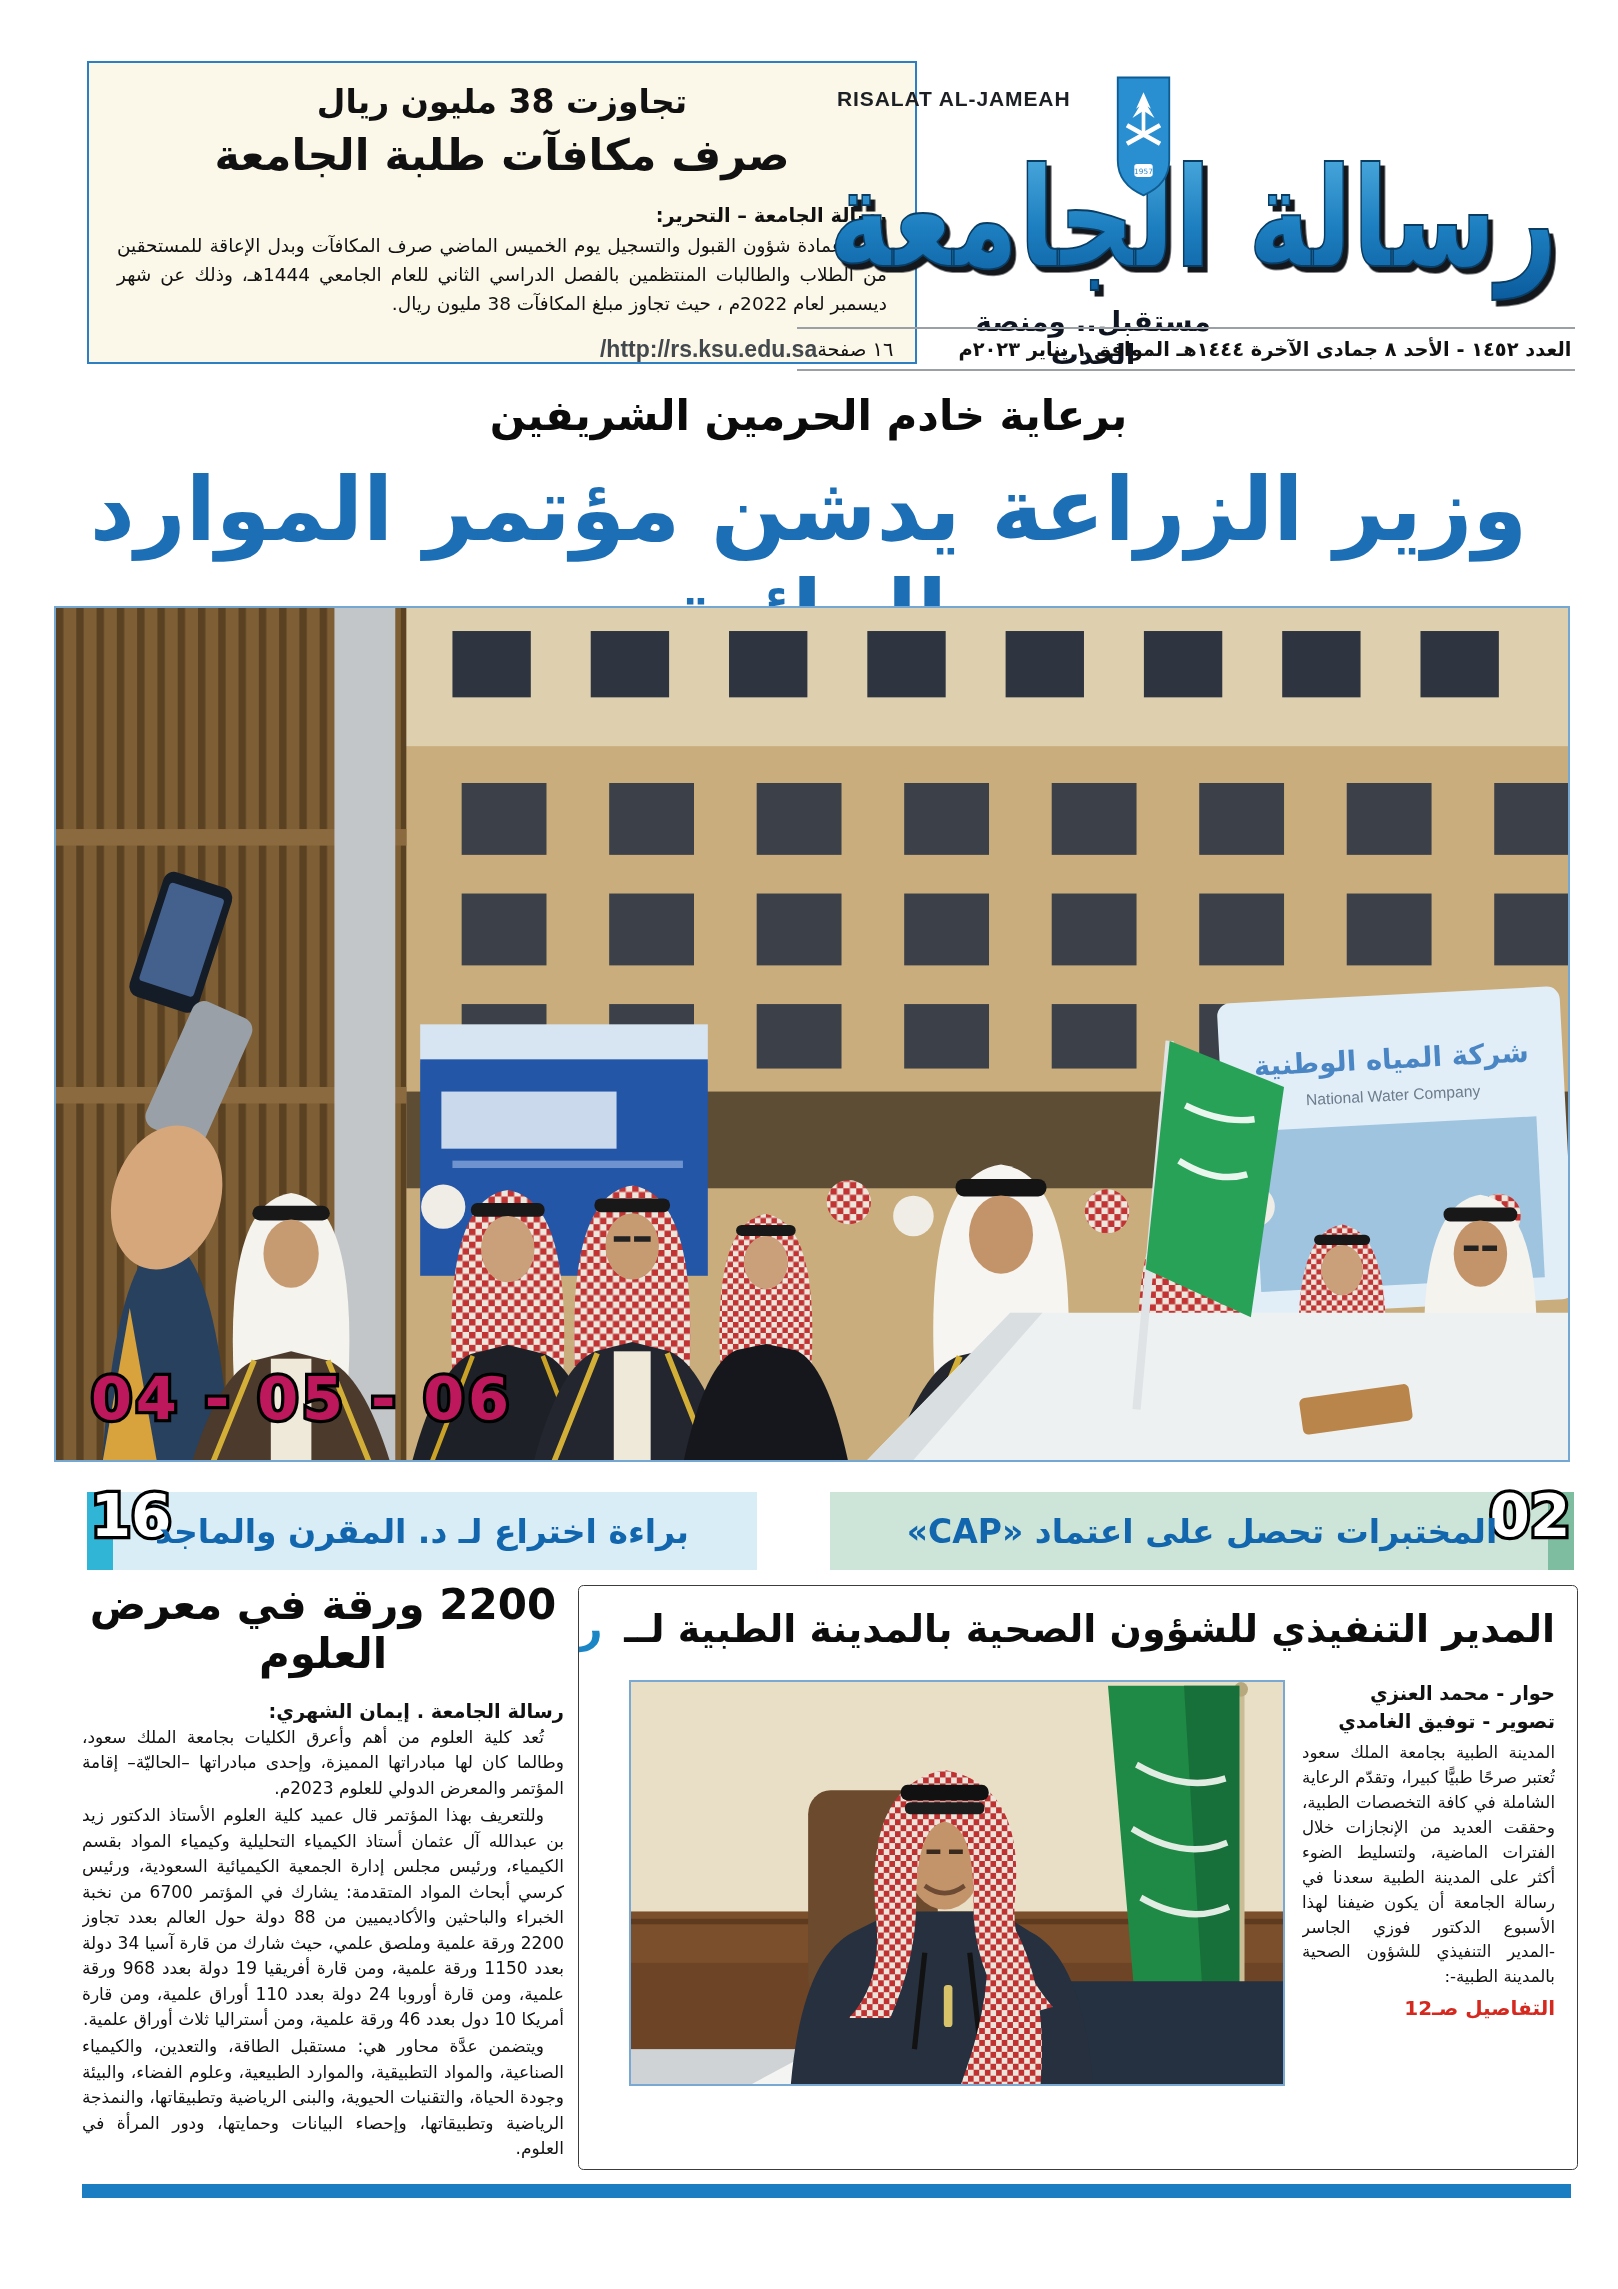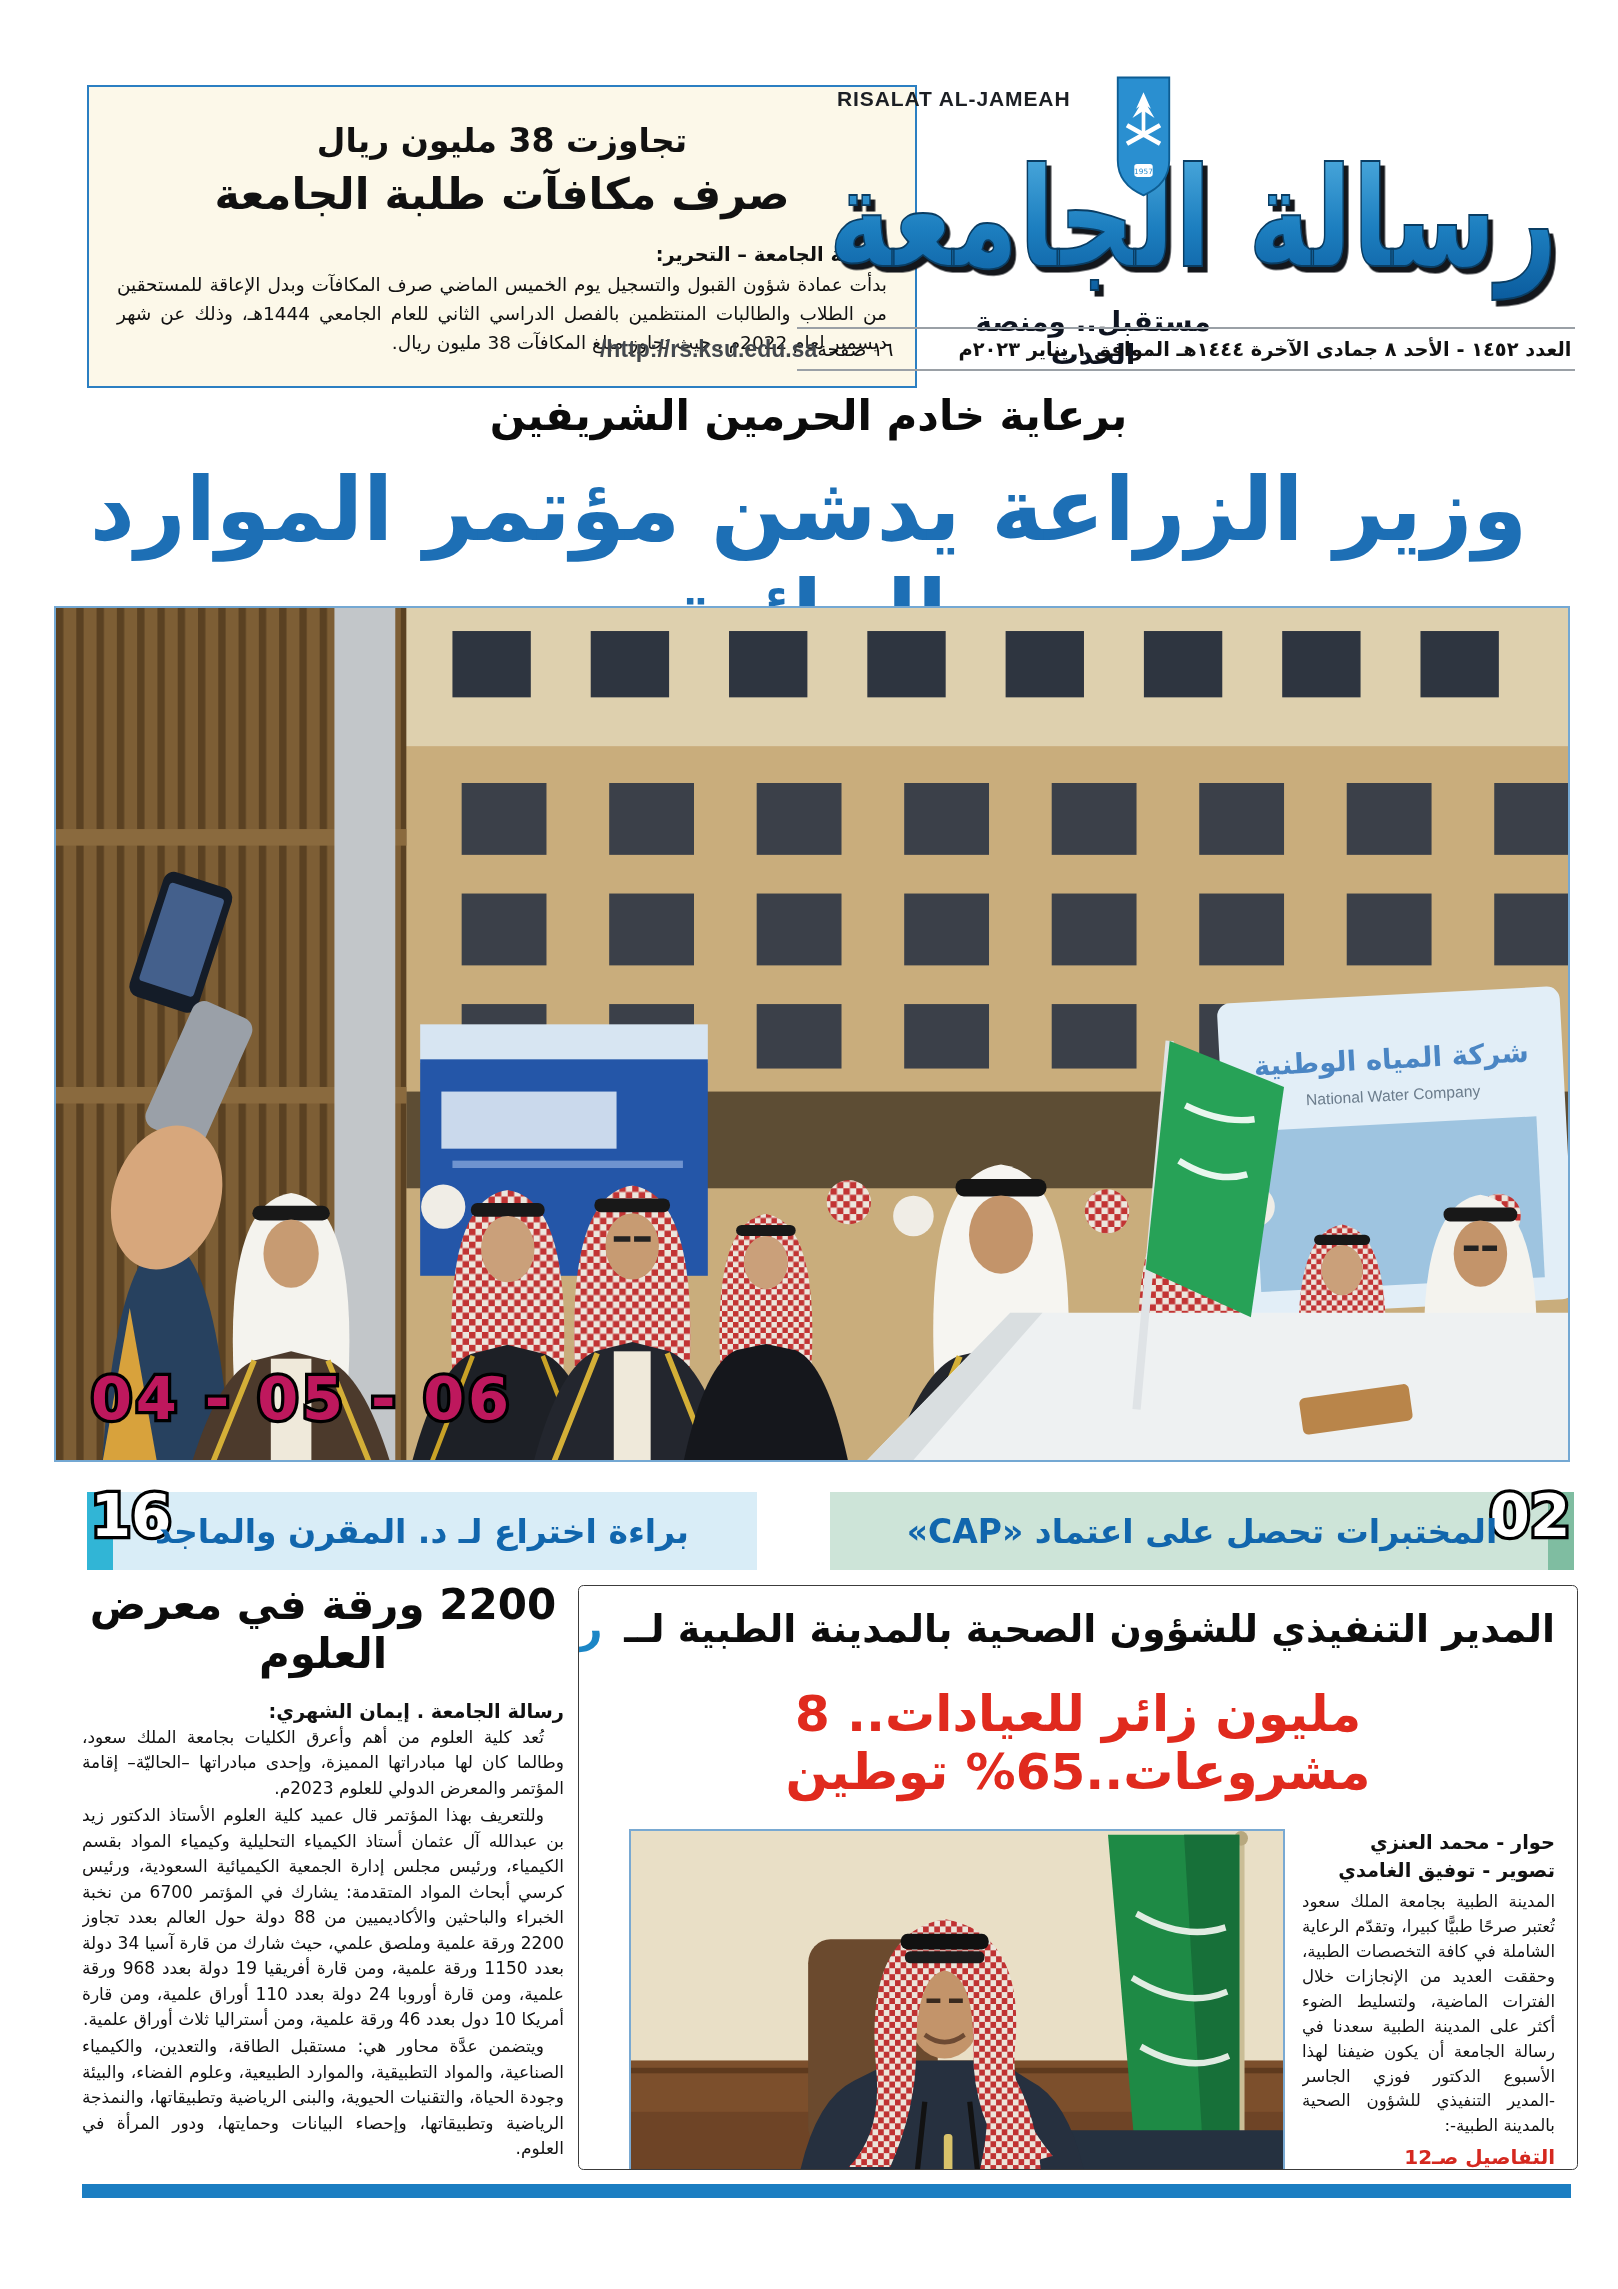--- a/index.html
+++ b/index.html
@@ -5,21 +5,21 @@
   html,body{margin:0;padding:0;background:#e8e8e8;}
   .page{
     position:relative; width:1619px; height:2290px; margin:0 auto;
     background:#ffffff; overflow:hidden; direction:rtl;
     font-family:"DejaVu Sans", sans-serif; color:#111;
   }
   
   .topbox{
     position:absolute; left:88px; top:61px; width:830px; height:303px;
     border:2.8px solid #2b7fc2; background:#fcf8e9; box-sizing:border-box;
-    padding:23px 28px; overflow:hidden;margin-top:24px;
+    padding:8px 28px; overflow:hidden;
   }
   .topbox-t1{font-size:33px; font-weight:bold; text-align:center; margin-top:11px;}
   .topbox-t2{font-size:43px; font-weight:bold; text-align:center; margin-top:9.2px; letter-spacing:-0.9px;}
   .topbox-byline{font-size:19.4px; font-weight:bold; text-align:right; margin-top:24px;}
   .topbox-body{font-size:18.5px; line-height:1.58; text-align:justify; text-align-last:right; margin-top:3.7px;}
   
   .brand-en{
     position:absolute; left:838px; top:87px; direction:ltr;
     font-family:"Liberation Sans", sans-serif; font-weight:bold; font-size:21px;
     letter-spacing:0.9px; color:#1c1f24;
@@ -335,21 +335,20 @@
     <p>ويتضمن عدَّة محاور هي: مستقبل الطاقة، والتعدين، والكيمياء الصناعية، والمواد التطبيقية، والموارد الطبيعية، وعلوم الفضاء، والبيئة وجودة الحياة، والتقنيات الحيوية، والبنى الرياضية وتطبيقاتها، والنمذجة الرياضية وتطبيقاتها، وإحصاء البيانات وحمايتها، ودور المرأة في العلوم.</p>
 
   </div>
 
   <div class="ibox">
     <div class="ihead">
       <span>المدير التنفيذي للشؤون الصحية بالمدينة الطبية لــ</span>
       <span class="ilogo">رسالة الجامعة</span>
       
     </div>
-    <div class="isub">مليون زائر للعيادات.. 8 مشروعات..65% توطين</div>
     <div class="irow">
       <div class="icol">
         <div class="ibyline">حوار - محمد العنزي</div>
         <div class="ibyline">تصوير - توفيق الغامدي</div>
         <div class="ibody">المدينة الطبية بجامعة الملك سعود تُعتبر صرحًا طبيًّا كبيرا، وتقدّم الرعاية الشاملة في كافة التخصصات الطبية، وحققت العديد من الإنجازات خلال الفترات الماضية، ولتسليط الضوء أكثر على المدينة الطبية سعدنا في رسالة الجامعة أن يكون ضيفنا لهذا الأسبوع الدكتور فوزي الجاسر -المدير التنفيذي للشؤون الصحية بالمدينة الطبية-:</div>
         <div class="details">التفاصيل صـ12</div>
       </div>
       <div class="photo-portrait">
         <svg viewBox="0 0 755 438" preserveAspectRatio="none">
           <defs>

